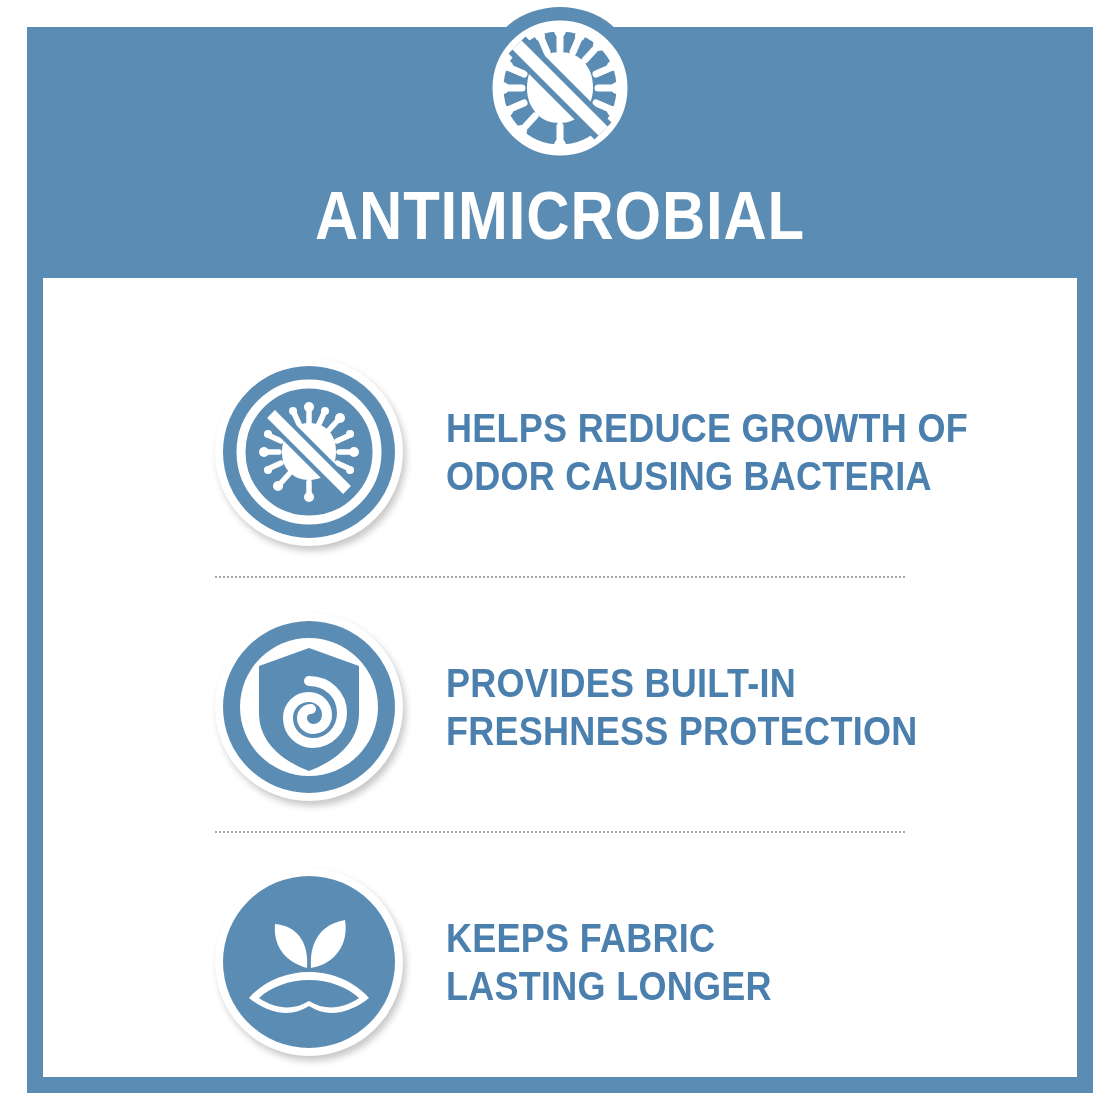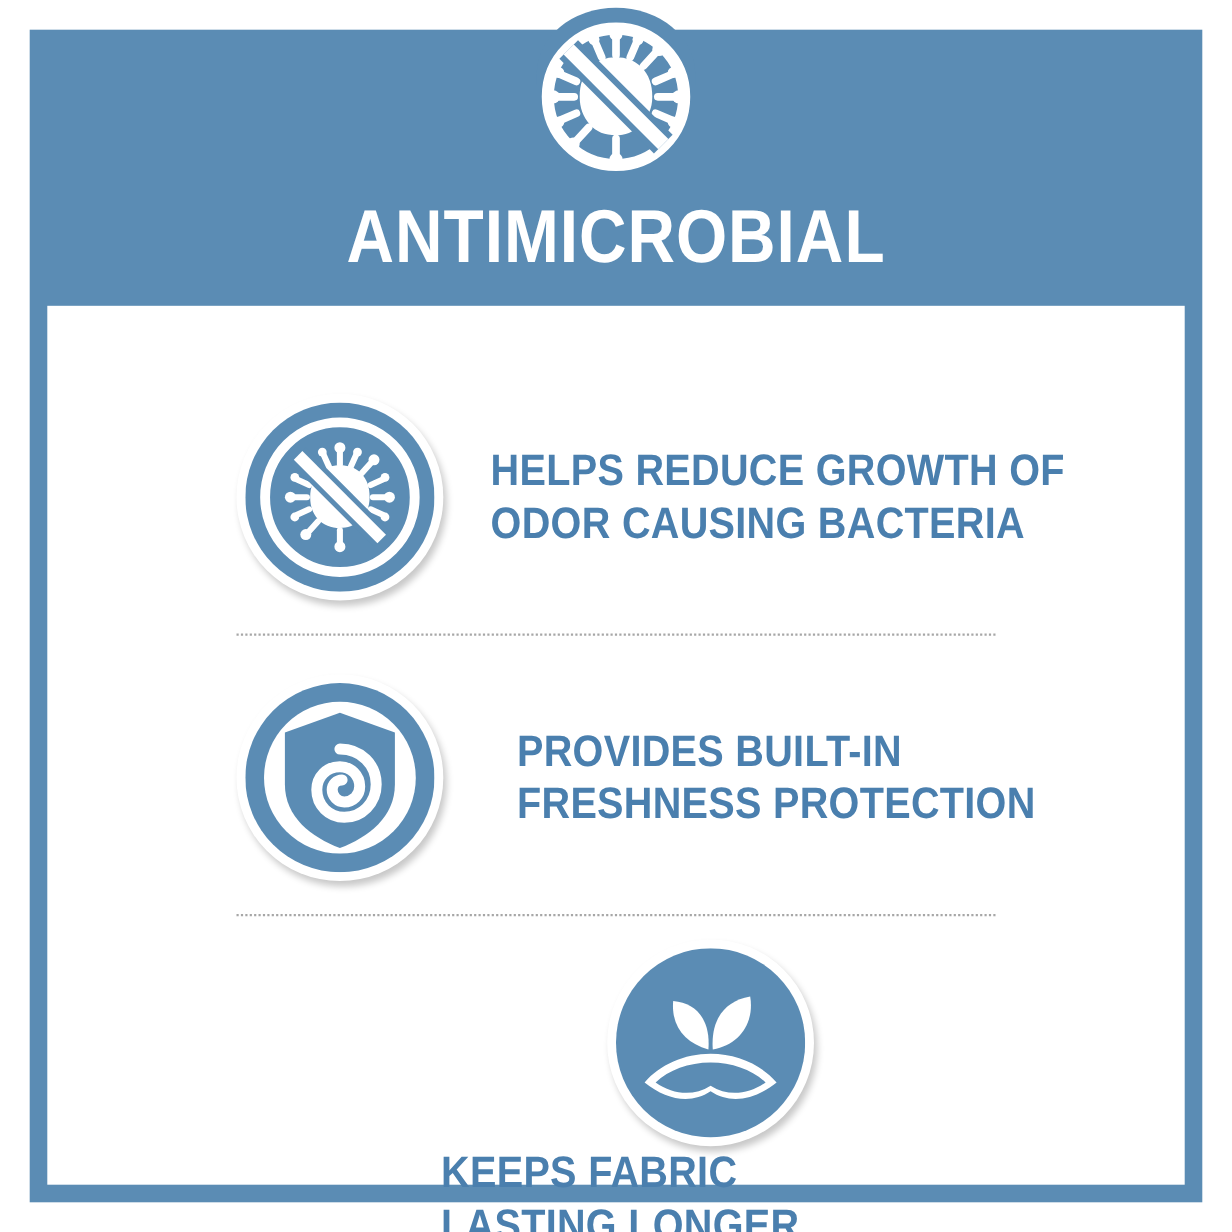--- a/index.html
+++ b/index.html
@@ -92,22 +92,22 @@
   }
   .feature-row {
     position: absolute;
     left: 0;
     width: 1034px;
     height: 215px;
     display: flex;
     align-items: center;
   }
   .feature-row.r1 { top: 30px; }
-  .feature-row.r2 { top: 285px; gap: 24px; }
-  .feature-row.r3 { top: 540px; flex-direction: column; }
+  .feature-row.r2 { top: 285px; }
+  .feature-row.r3 { top: 540px; }
 
   .badge {
     position: relative;
     flex: 0 0 auto;
     margin-left: 172px;
     width: 188px;
     height: 188px;
     border-radius: 50%;
     background: #ffffff;
     box-shadow: 3px 5px 7px rgba(0,0,0,0.22);

